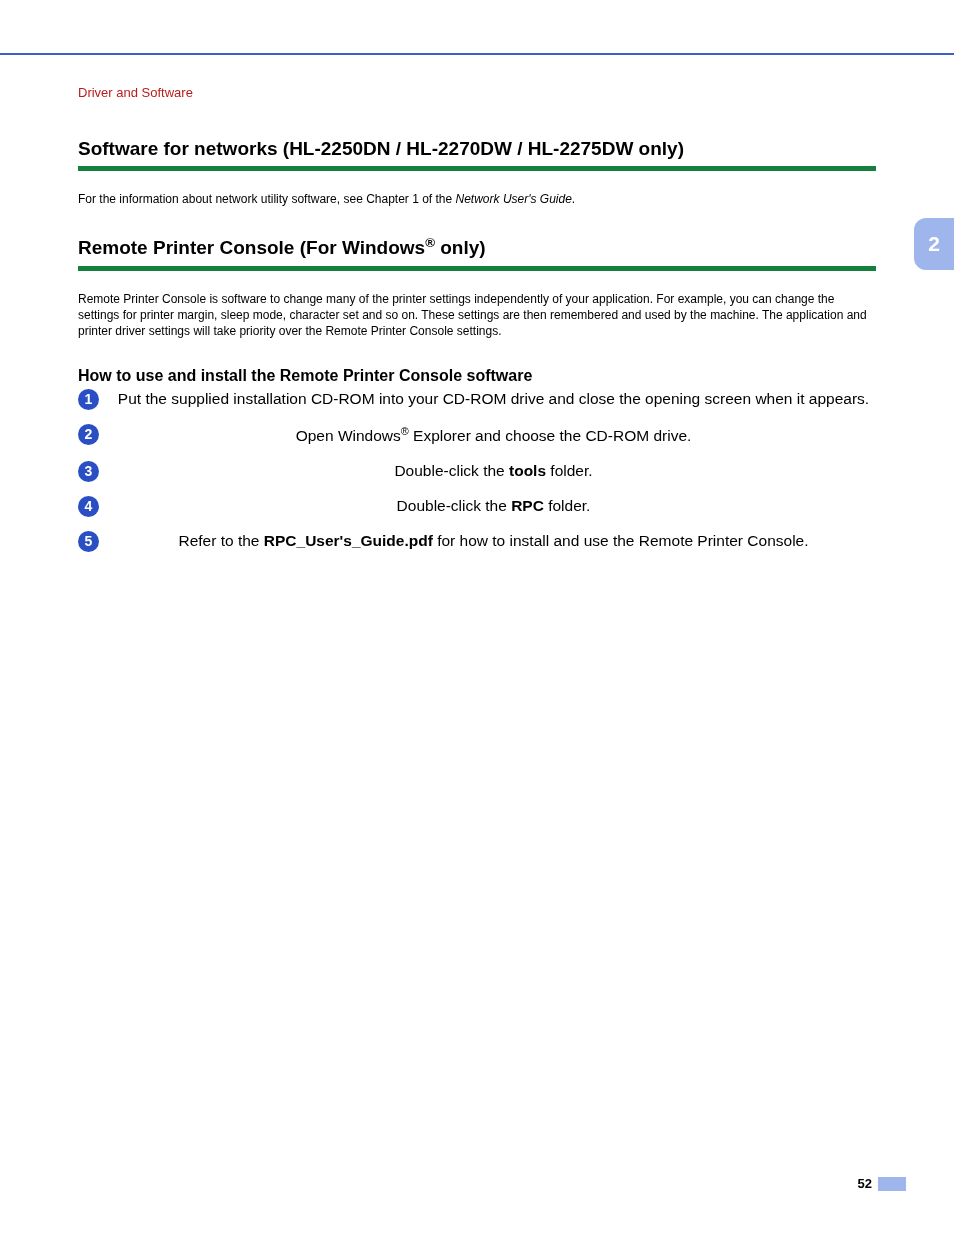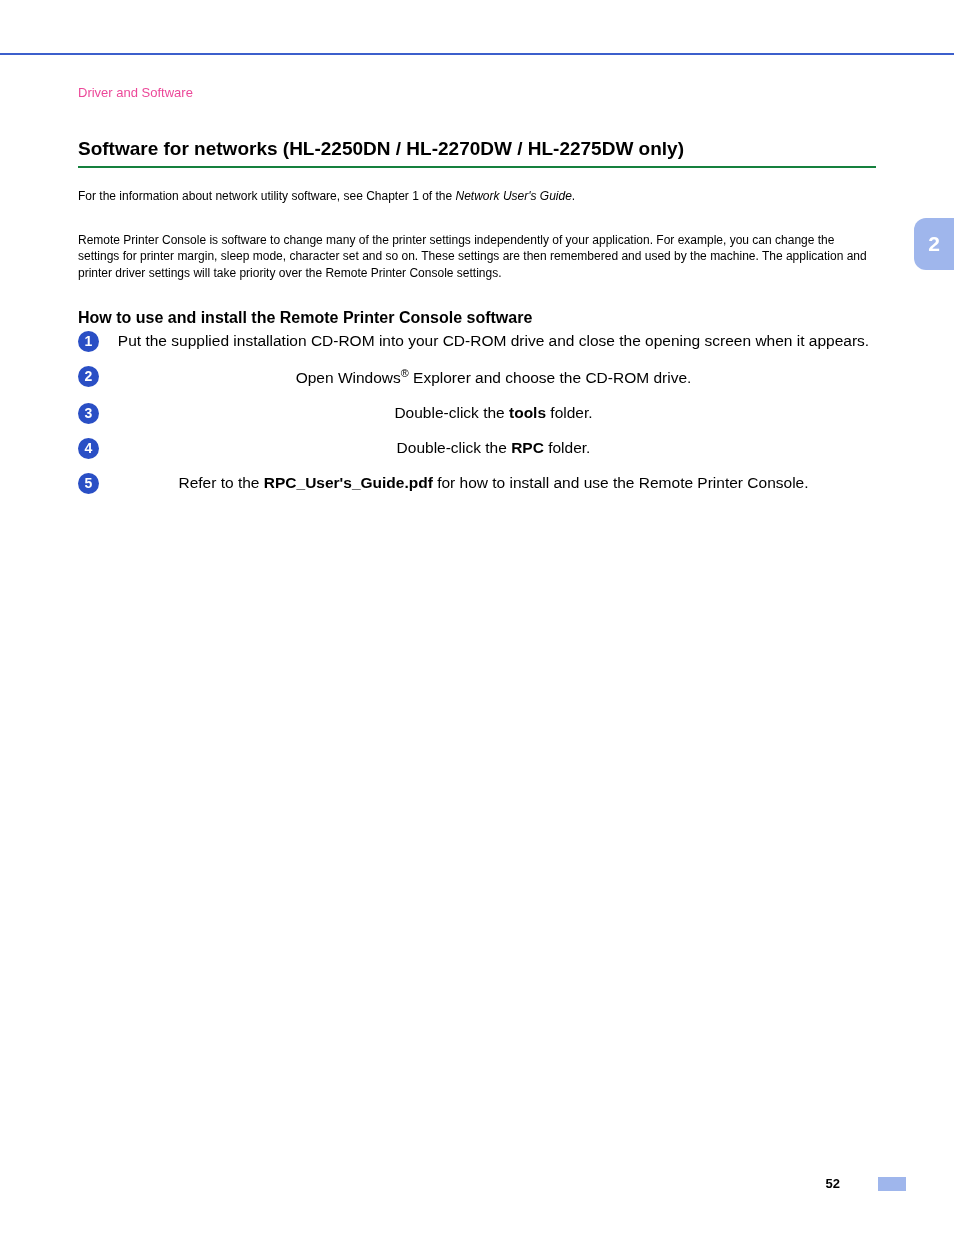--- a/index.html
+++ b/index.html
@@ -14,33 +14,33 @@
     .top-bar {
       height: 55px;
       border-bottom: 2px solid #3c5fcc;
       background: #ffffff;
     }
     .content {
       padding: 30px 78px 0 78px;
     }
     .breadcrumb {
       font-size: 13px;
-      color: #ec4899;
+      color: #b91c1c;
       margin-bottom: 38px;
     }
     .page-title {
       font-size: 32px;
       font-weight: bold;
       margin-bottom: 40px;
     }
     .section-heading {
       font-size: 19px;
       font-weight: bold;
       padding-bottom: 6px;
-      border-bottom: 2px solid #15803d;
+      border-bottom: 5px solid #15803d;
       margin-bottom: 20px;
     }
     .body-text {
       font-size: 12px;
       line-height: 1.35;
       margin-bottom: 28px;
     }
     .italic { font-style: italic; }
     .bold { font-weight: bold; }
     .sub-heading {
@@ -94,21 +94,20 @@
       color: #fff;
       font-size: 21px;
       font-weight: bold;
     }
     .footer {
       position: absolute;
       bottom: 44px;
       right: 48px;
       display: flex;
       align-items: center;
-      gap: 32px;
     }
     .page-num {
       font-size: 13px;
       font-weight: bold;
       margin-right: 6px;
     }
     .footer-block {
       width: 28px;
       height: 14px;
       background: #9fb6ec;
@@ -124,20 +123,23 @@
 </div>
 
 <div class="content">
   <div class="breadcrumb">Driver and Software</div>
 
   <h2 class="section-heading">Software for networks (HL-2250DN / HL-2270DW / HL-2275DW only)</h2>
   <p class="body-text">
     <span>For the information about network utility software, see Chapter 1 of the </span><span class="italic">Network User's Guide</span><span>.</span>
   </p>
 
+  <h2 class="section-heading">
+    <span>Remote Printer Console  (For Windows</span><sup>®</sup><span> only)</span>
+  </h2>
   <p class="body-text">Remote Printer Console is software to change many of the printer settings independently of your application. For example, you can change the settings for printer margin, sleep mode, character set and so on. These settings are then remembered and used by the machine. The application and printer driver settings will take priority over the Remote Printer Console settings.</p>
 
   <h3 class="sub-heading">How to use and install the Remote Printer Console software</h3>
 
   <ol class="step-list">
     <li class="step-item">
       <span class="step-num">1</span>
       <span class="step-text">Put the supplied installation CD-ROM into your CD-ROM drive and close the opening screen when it appears.</span>
     </li>
     <li class="step-item">

